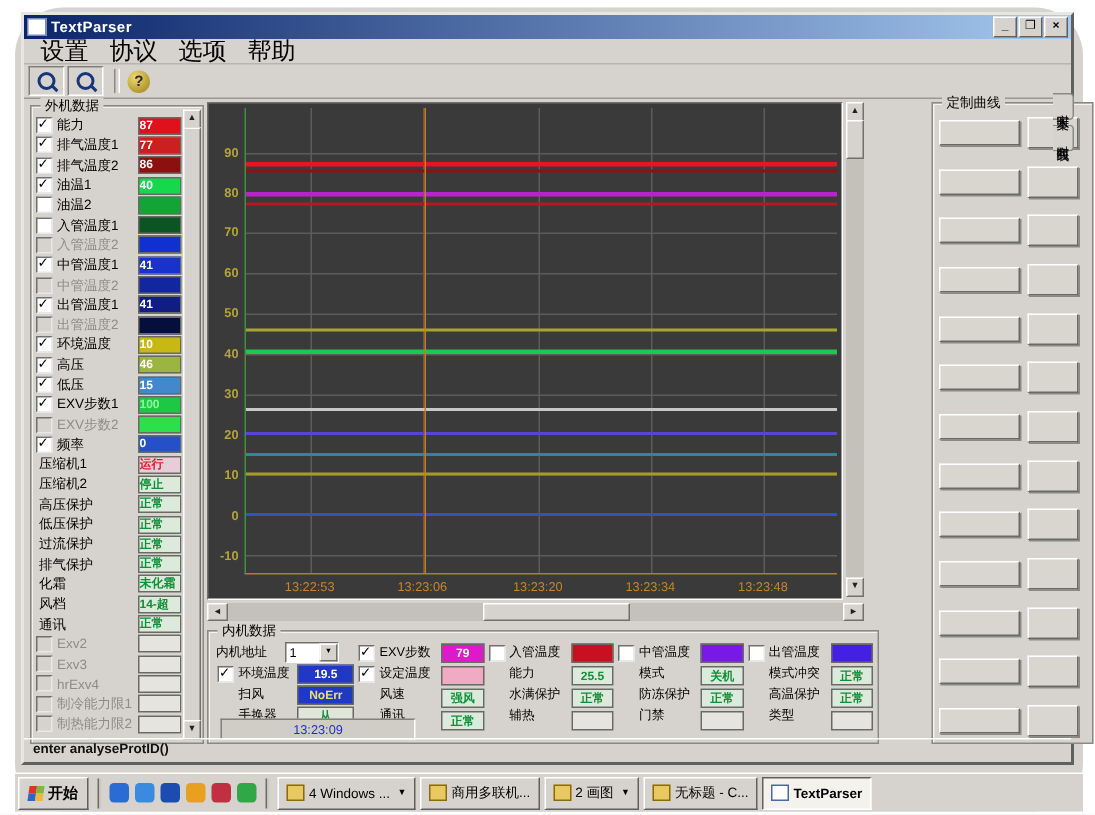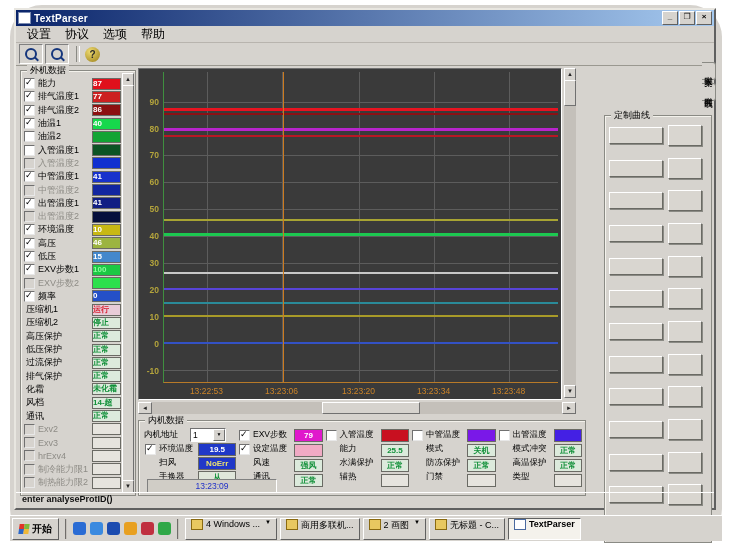--- a/index.html
+++ b/index.html
@@ -8,21 +8,21 @@
   .screen{position:absolute;left:10px;top:5px;width:712px;height:536px;background:#d6d3ce;border-radius:32px;}
   
   .app-window{position:absolute;left:4px;top:3px;width:702px;height:502px;background:#d6d3ce;
               border:2px solid;border-color:#e8e6e0 #606060 #606060 #e8e6e0;box-sizing:border-box;}
   .titlebar{height:16px;background:linear-gradient(90deg,#0a246a,#a6caf0);display:flex;align-items:center;padding:0 2px;}
   .title-icon{width:11px;height:10px;background:#fff;border:1px solid #7a8ab0;margin-right:3px;}
   .title-text{color:#fff;font-weight:bold;font-size:10px;flex:1;letter-spacing:.3px;}
   .win-btn{width:14px;height:12px;background:#d6d3ce;border:1px solid;border-color:#fff #606060 #606060 #fff;
            font-size:8px;line-height:10px;text-align:center;margin-left:1px;font-weight:bold;color:#000;}
   .menubar{height:16px;display:flex;align-items:center;padding-left:4px;border-bottom:1px solid #b8b4ae;}
-  .menu-item{padding:1px 7px;font-size:12px;}
+  .menu-item{padding:1px 7px;font-size:16px;}
   .toolbar{height:22px;display:flex;align-items:center;padding-left:3px;border-bottom:1px solid #9a9890;}
   .tool-btn{width:22px;height:18px;display:flex;align-items:center;justify-content:center;
             border:1px solid;border-color:#808080 #fff #fff #808080;background:#d6d3ce;margin-right:2px;}
   .mag{width:8px;height:8px;border:2px solid #16367c;border-radius:50%;position:relative;}
   .mag::after{content:"";position:absolute;width:5px;height:2px;background:#16367c;right:-4px;bottom:-2px;transform:rotate(45deg);}
   .tool-sep{width:2px;height:16px;border-left:1px solid #8a8a84;border-right:1px solid #fff;margin:0 5px;}
   .help-btn{width:15px;height:15px;border-radius:50%;background:radial-gradient(circle at 35% 30%,#eeda70,#9a7e18);
             color:#2a2a2a;font-weight:bold;font-size:10px;line-height:15px;text-align:center;}
   .main{position:relative;height:432px;}
   
@@ -79,21 +79,21 @@
   .c1{width:92px;}.c1 .lbl{width:46px;}
   .c1 .val{width:36px;}
   .cw{width:30px;}
   .cl{width:58px;}
   .bp-select{width:34px;height:12px;background:#fff;border:1px solid;border-color:#707070 #fff #fff #707070;display:flex;align-items:center;}
   .bp-select .sv{flex:1;font-size:8.5px;padding-left:2px;}
   .bp-select .sb{width:10px;height:10px;background:#d6d3ce;border:1px solid;border-color:#fff #707070 #707070 #fff;font-size:5px;text-align:center;line-height:9px;}
   .timestamp{position:absolute;left:8px;bottom:2px;width:128px;height:12px;border:1px solid;border-color:#808080 #fff #fff #808080;
              color:#2030c8;font-size:8.5px;text-align:center;line-height:12px;background:#d0cdc6;}
   
-  .right-panel{left:588px;top:2px;width:106px;height:426px;margin-top:47px;}
+  .right-panel{left:605px;top:2px;width:106px;height:426px;}
   .cc-rows{position:absolute;left:4px;top:9px;right:4px;bottom:4px;display:flex;flex-direction:column;justify-content:space-between;}
   .cc-row{display:flex;gap:5px;align-items:center;}
   .cc-box{border:1px solid;border-color:#fff #6a6a64 #6a6a64 #fff;background:#d9d6d0;box-shadow:1px 1px 0 #8a8a84;}
   .cc-box.wide{width:52px;height:15px;}
   .cc-box.narrow{width:32px;height:19px;}
   
   .side-tabs{position:absolute;left:686px;top:-4px;width:15px;}
   .side-tab{writing-mode:vertical-rl;text-orientation:upright;font-size:8.5px;letter-spacing:1px;
             background:#d6d3ce;border:1px solid #8a8a84;border-left:none;border-radius:0 3px 3px 0;
             padding:6px 0;margin-bottom:3px;width:13px;text-align:center;}
@@ -103,21 +103,21 @@
   
   .taskbar{position:absolute;left:0;right:0;bottom:0;height:26px;background:#d6d3ce;border-top:1px solid #fff;
            display:flex;align-items:center;padding:0 2px;box-sizing:border-box;}
   .start-btn{display:flex;align-items:center;gap:3px;height:20px;padding:0 6px;background:#d6d3ce;
              border:1px solid;border-color:#fff #606060 #606060 #fff;font-weight:bold;font-size:10px;}
   .winlogo{width:10px;height:10px;display:grid;grid-template-columns:5px 5px;grid-template-rows:5px 5px;transform:skewX(-8deg);}
   .winlogo span{display:block;}
   .ql{display:flex;align-items:center;gap:4px;margin:0 6px;padding:0 6px;border-left:2px groove #c4c0ba;border-right:2px groove #c4c0ba;height:20px;}
   .ql-icon{width:13px;height:13px;border-radius:3px;}
   .tbtns{display:flex;align-items:center;gap:3px;flex:1;}
-  .tb{display:flex;align-items:flex-start;gap:3px;height:20px;padding:0 5px;background:#d6d3ce;
+  .tb{display:flex;align-items:center;gap:3px;height:20px;padding:0 5px;background:#d6d3ce;
       border:1px solid;border-color:#fff #606060 #606060 #fff;font-size:9px;max-width:86px;overflow:hidden;white-space:nowrap;}
   .tb .tbi{width:10px;height:9px;background:#e8c860;border:1px solid #8a6a10;flex:none;}
   .tb .drop{display:none;font-size:6px;margin-left:2px;}
   .tb.grouped .drop{display:inline;}
   .tb.active{background:#f4f2ec;border-color:#606060 #fff #fff #606060;font-weight:bold;}
   .tb.active .tbi{background:#fff;border-color:#4a6aa0;}
   .tray{display:flex;align-items:center;gap:3px;height:20px;padding:0 6px 0 8px;border-left:2px groove #c4c0ba;}
   .tray-icon{width:11px;height:11px;border-radius:2px;}
   .clock{font-size:9px;padding-left:3px;}
 </style>

